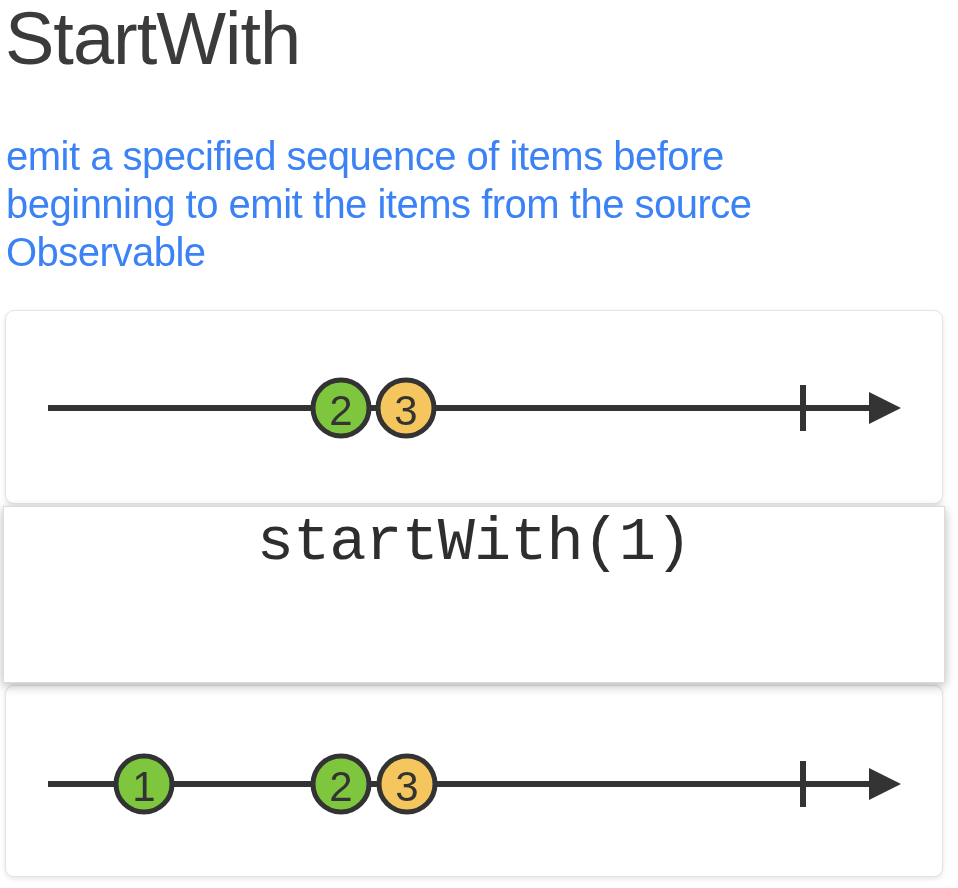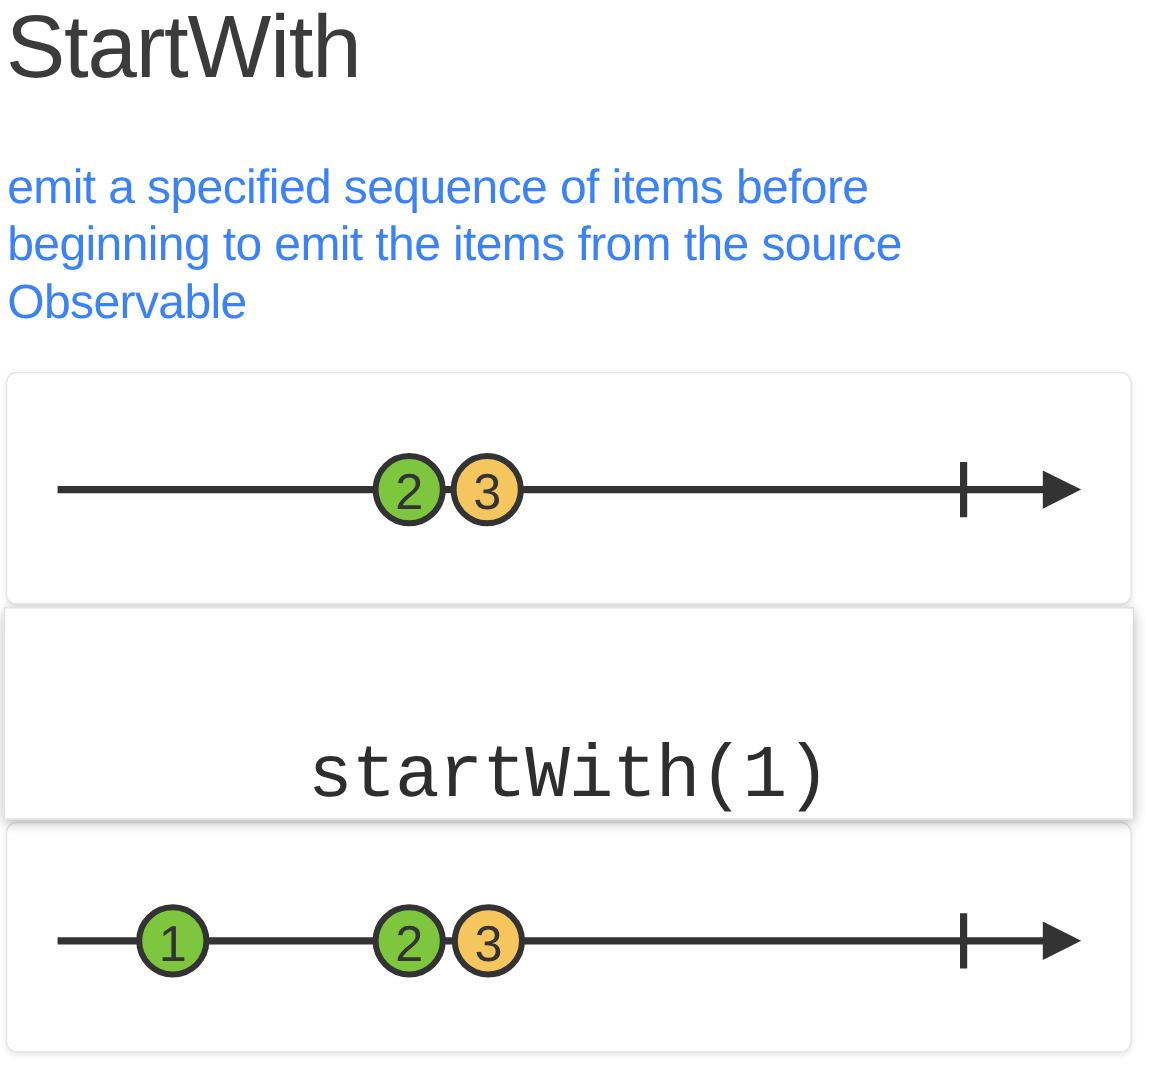--- a/index.html
+++ b/index.html
@@ -24,21 +24,21 @@
     position:relative;z-index:1;
   }
   .tbox.src{height:194px;}
   .tbox.res{height:192px;}
   .tbox svg{display:block;width:936px;height:100%;}
   .opbox{
     box-sizing:border-box;position:relative;z-index:2;
     width:942px;height:177px;margin:2px 0 2px -2px;
     background:#ffffff;border:1px solid #dcdcdc;
     box-shadow:0 3px 10px rgba(0,0,0,0.28);
-    display:flex;align-items:flex-end;justify-content:center;
+    display:flex;align-items:flex-start;justify-content:center;
   }
   .opbox code{
     font-family:"Liberation Mono", monospace;
     font-size:62px;color:#2e2e2e;letter-spacing:-1px;
   }
   svg text{
     font-family:"Liberation Sans", sans-serif;
     font-size:42px;fill:#333333;
   }
 </style>

